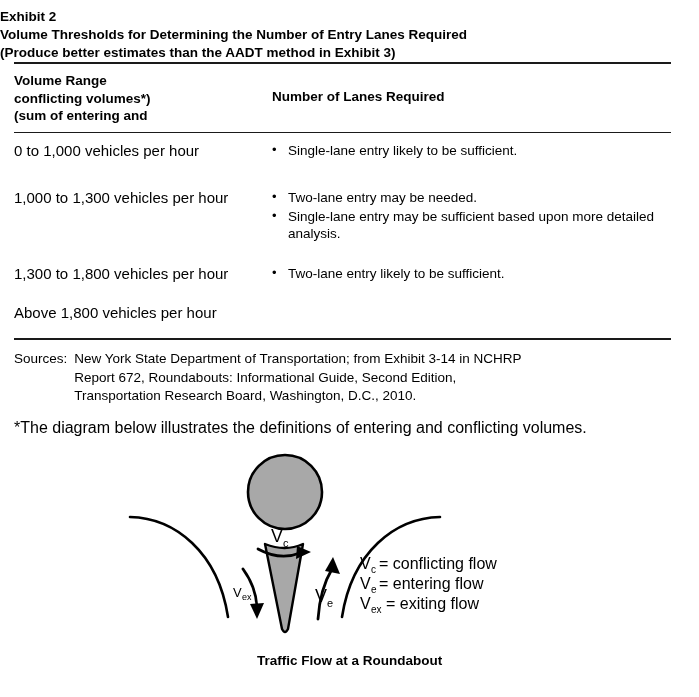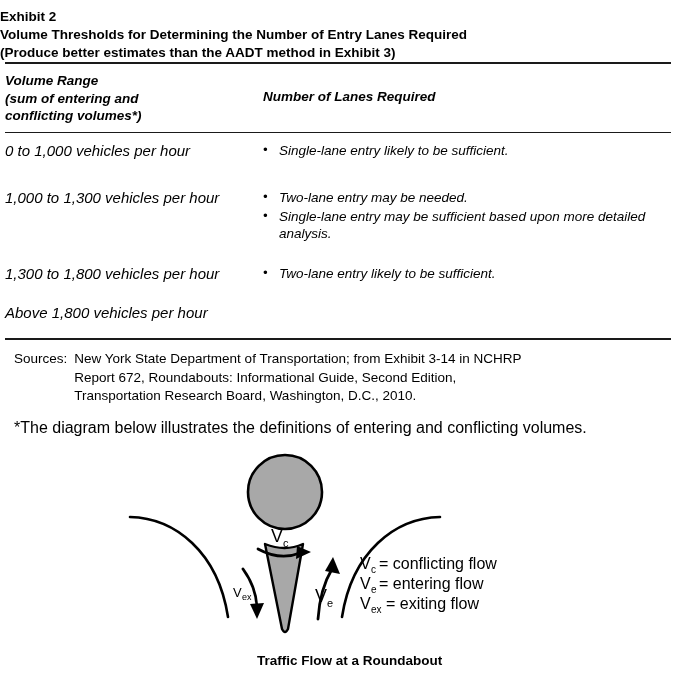--- a/index.html
+++ b/index.html
@@ -22,22 +22,21 @@
   }
   .title-line {
     font-weight: bold;
     font-size: 13.5px;
     line-height: 18px;
     letter-spacing: 0px;
   }
 
   
   .table-wrap {
-    margin: 0 28px 0 5px;
-    font-style: italic;
+    margin: 0 28px 0 14px;
   }
   .rule {
     border-top: 2px solid #1a1a1a;
     height: 0;
   }
   .rule-thin {
     border-top: 1.6px solid #1a1a1a;
     height: 0;
   }
   .thead {
@@ -151,22 +150,22 @@
   <div class="title-line">(Produce better estimates than the AADT method in Exhibit 3)</div>
 </div>
 
 <div class="table-wrap">
 
   <div class="rule"></div>
 
   <div class="thead">
     <div class="col-range">
       <div class="th">Volume Range</div>
+      <div class="th">conflicting volumes*)</div>
       <div class="th">(sum of entering and</div>
-      <div class="th">conflicting volumes*)</div>
     </div>
     <div class="col-lanes">
       <div class="th-lanes">Number of Lanes Required</div>
     </div>
   </div>
 
   <div class="rule-thin"></div>
 
   <div class="tbody-row">
     <div class="td-range">0 to 1,000 vehicles per hour</div>

